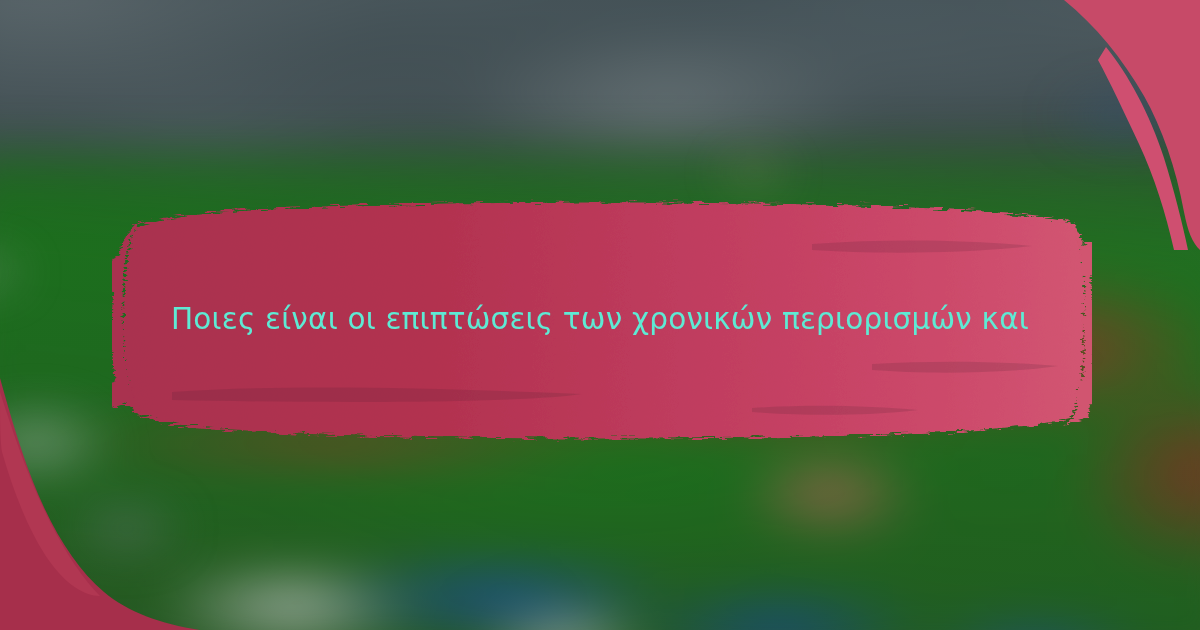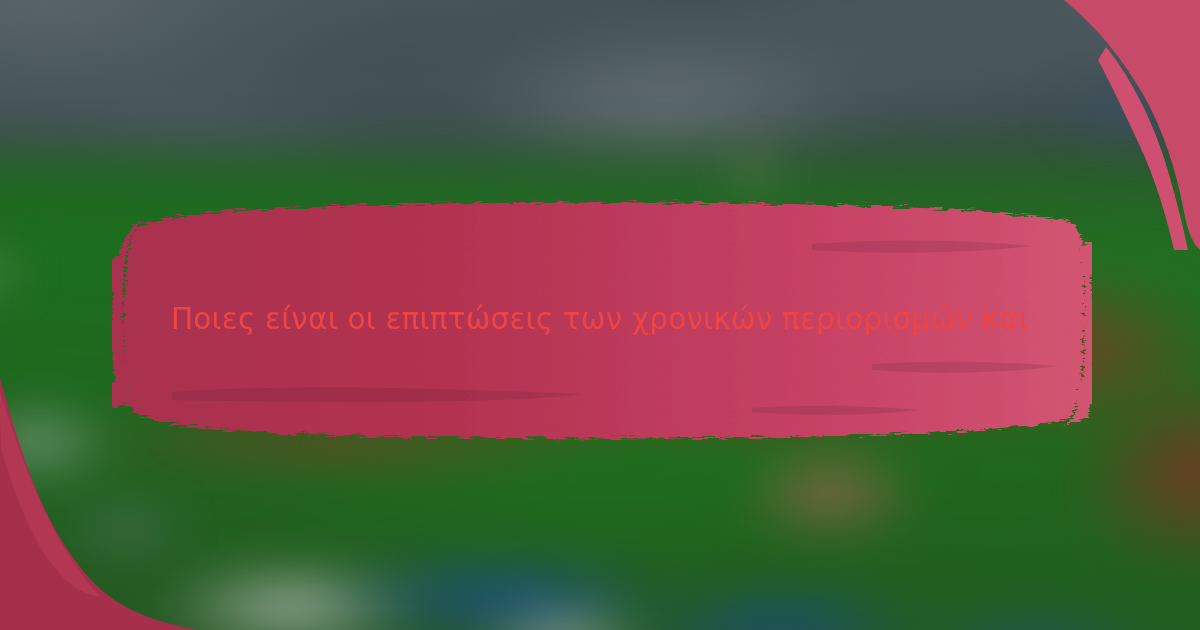--- a/index.html
+++ b/index.html
@@ -117,21 +117,21 @@
     position: absolute;
     left: 150px;
     top: 210px;
     width: 900px;
     height: 220px;
     display: flex;
     flex-direction: column;
     justify-content: center;
     align-items: center;
     text-align: center;
-    color: #ef4444;
+    color: #5eead4;
     font-size: 29.5px;
     line-height: 1.62;
     letter-spacing: .2px;
     font-weight: 400;
     text-rendering: optimizeLegibility;
   }
   .headline .ln { display: block; white-space: nowrap; }
 </style>
 </head>
 <body>

